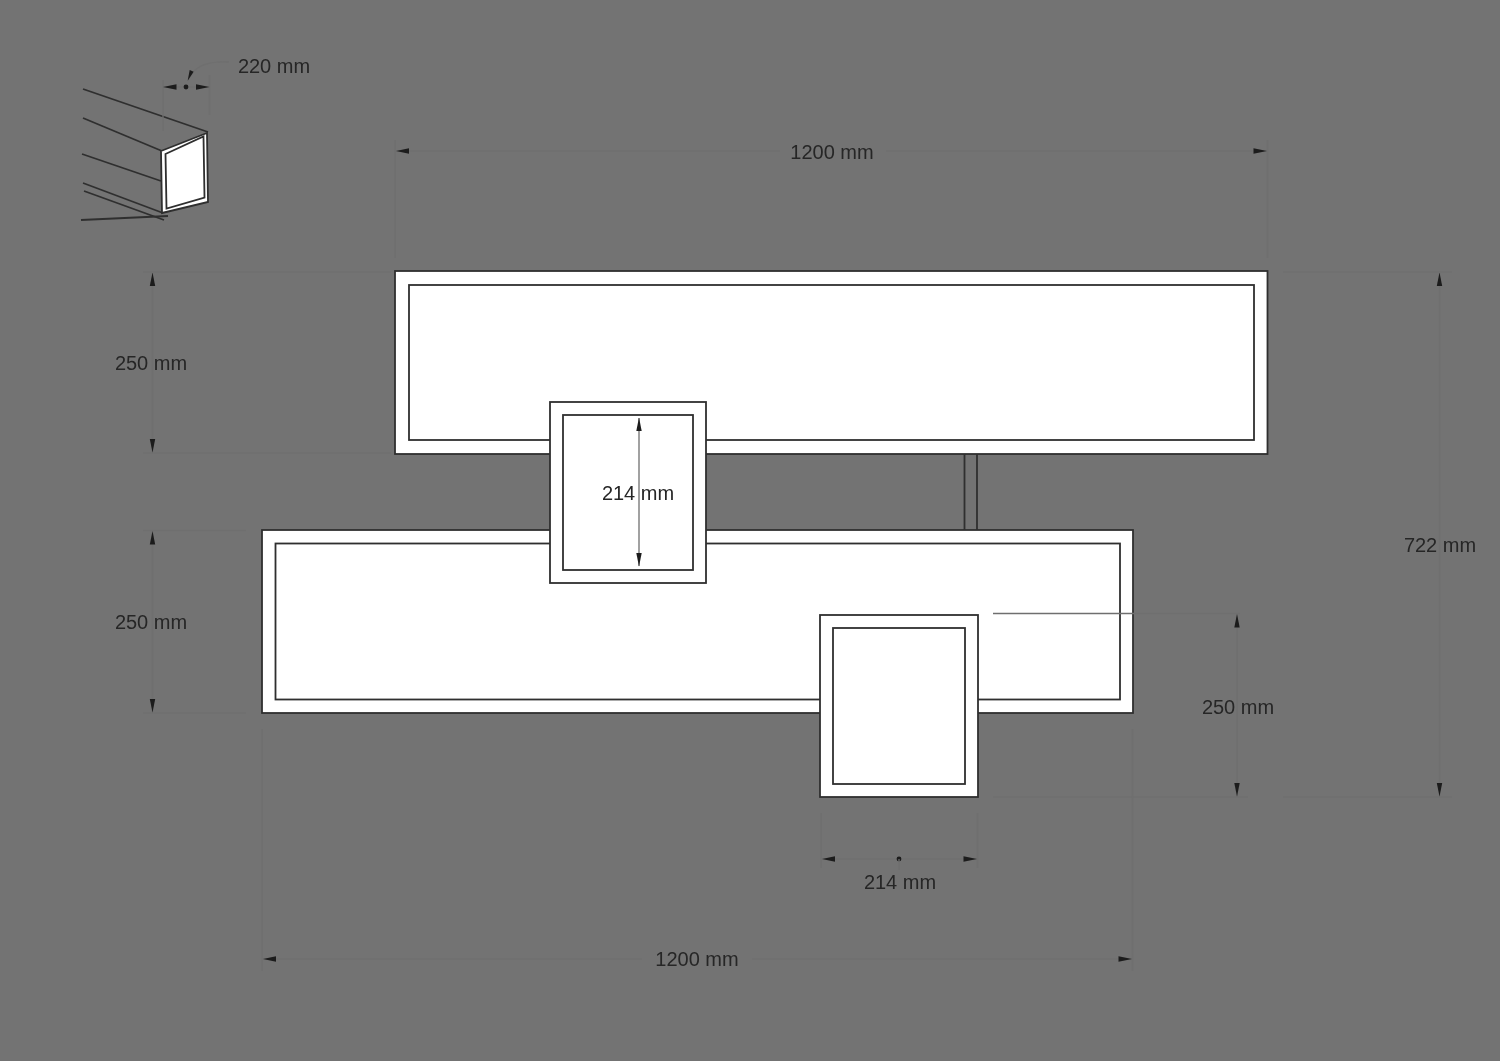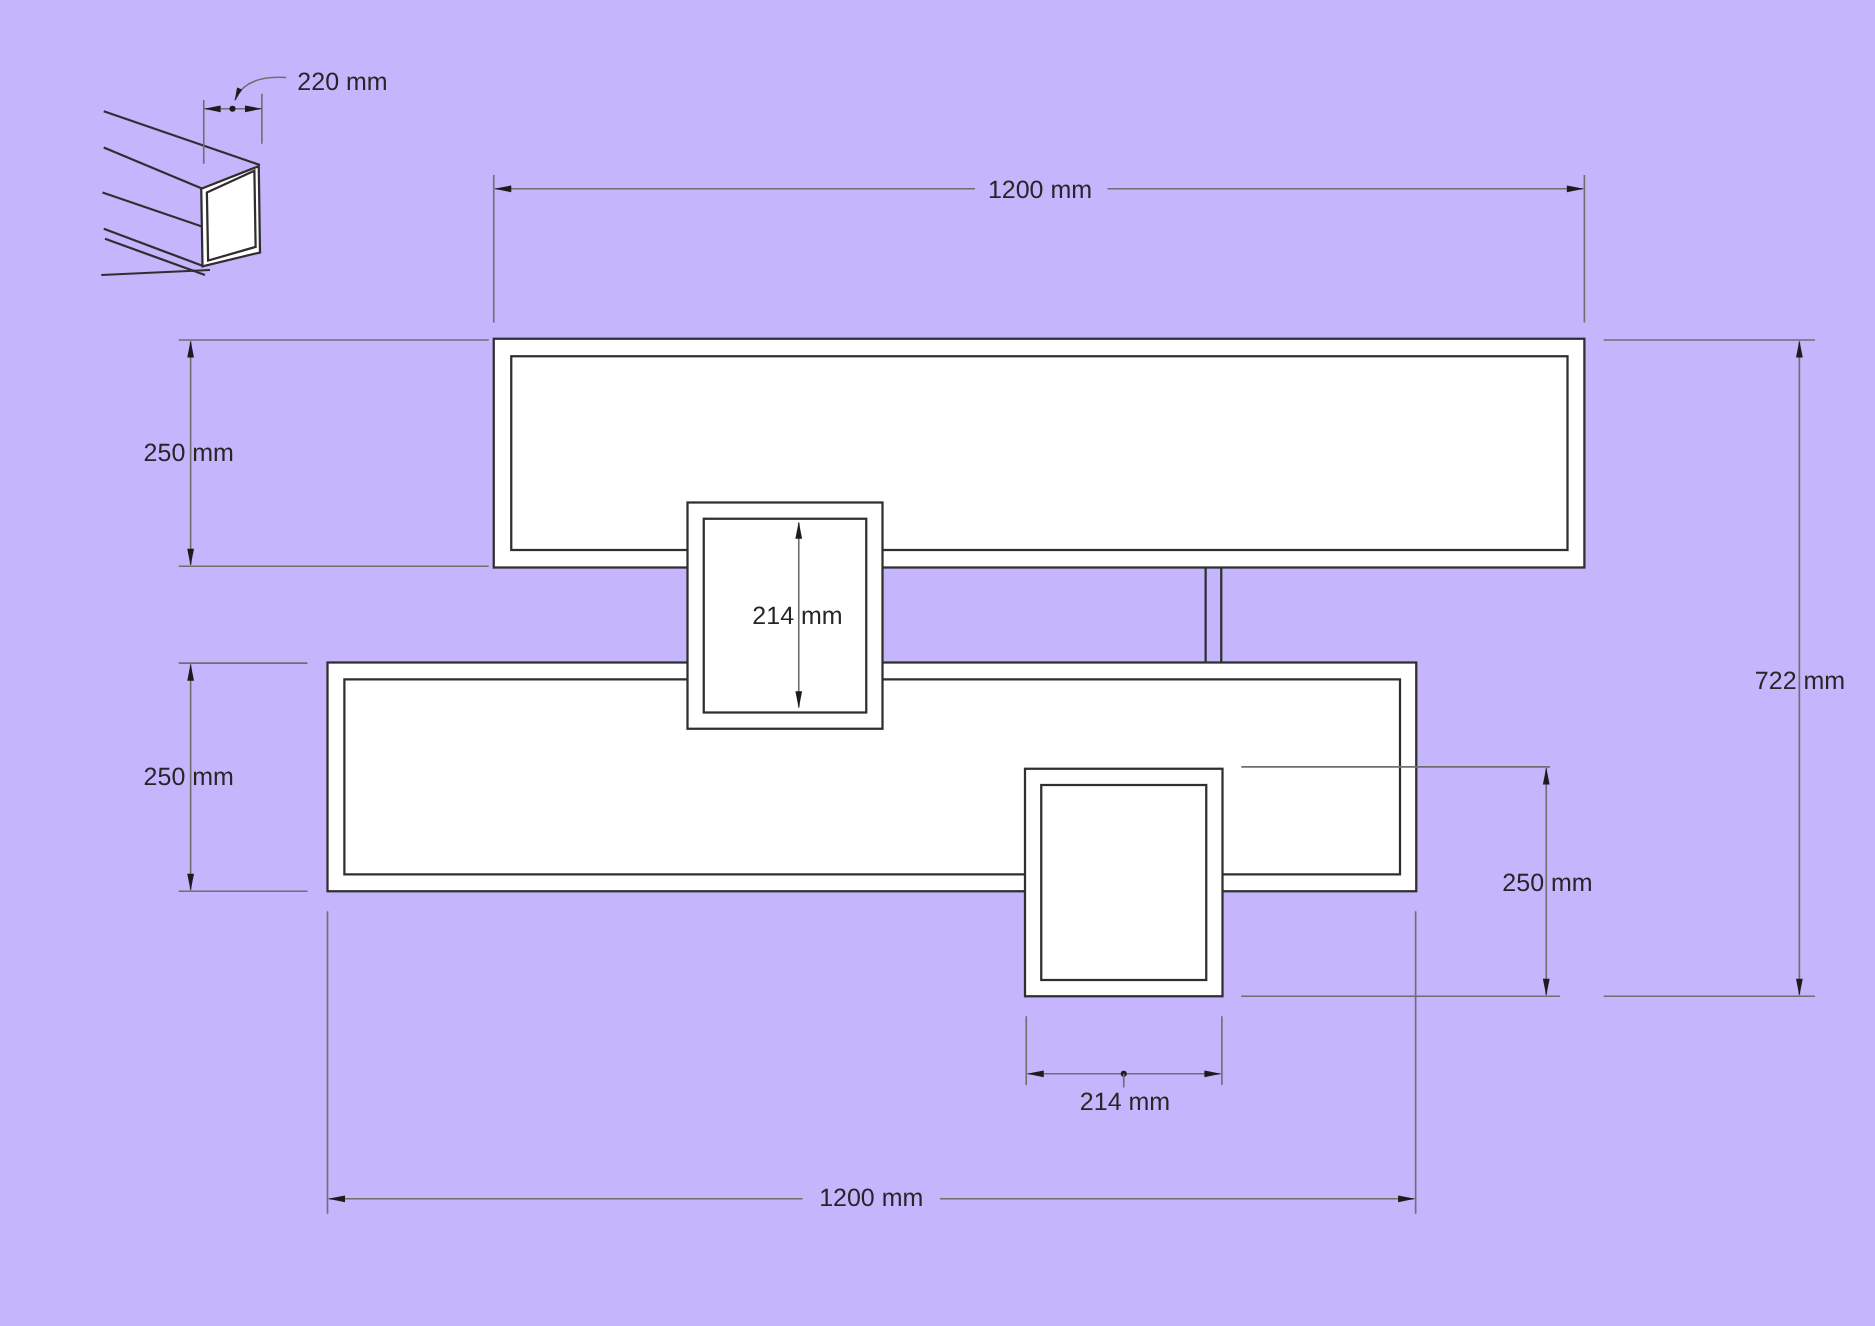--- a/index.html
+++ b/index.html
@@ -1,16 +1,16 @@
 <!DOCTYPE html>
 <html><head>
 <meta charset="utf-8">
 <style>
   html,body{margin:0;padding:0;background:#ffffff;}
-  .page{position:relative;width:1500px;height:1061px;background:#c4b5fd;overflow:hidden;}
+  .page{position:relative;width:1500px;height:1061px;background:#737373;overflow:hidden;}
   svg{display:block;}
   .st{stroke:#2f2f2f;stroke-width:1.8;fill:none;}
   .stf{stroke:#2f2f2f;stroke-width:1.8;fill:#ffffff;}
   .dim{stroke:#6f6f6f;stroke-width:1.3;fill:none;}
   .lbl{font-family:"Liberation Sans", sans-serif;font-size:20px;fill:#262626;}
 </style>
 </head>
 <body>
 
 <div class="page">

